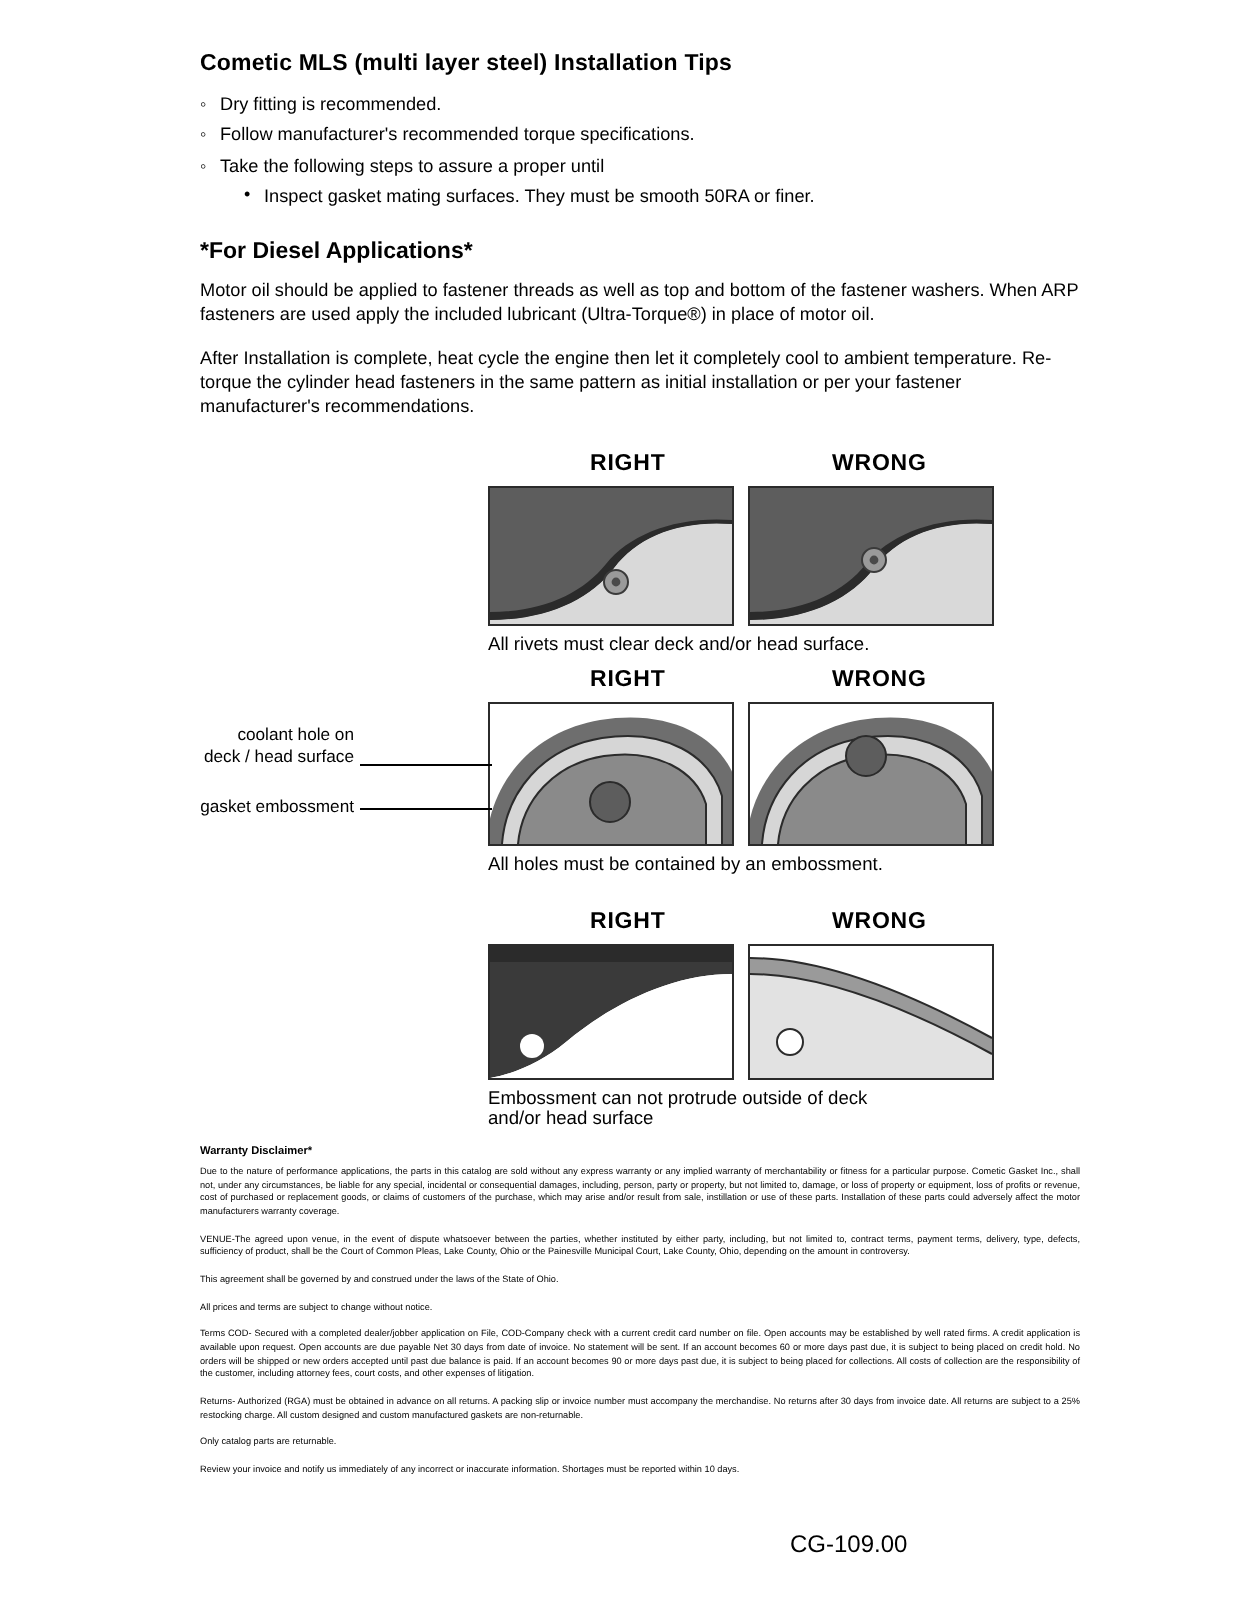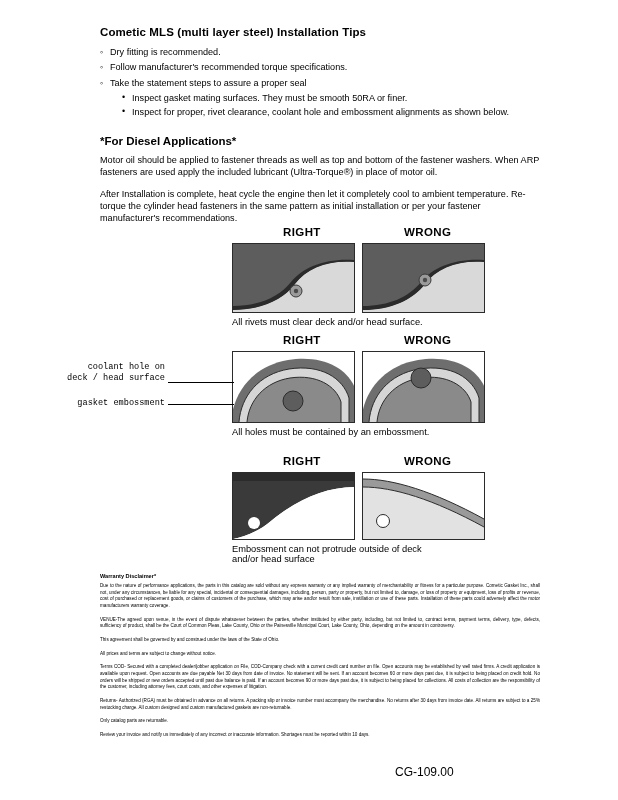--- a/index.html
+++ b/index.html
@@ -86,20 +86,21 @@
     font-size: 9.1px;
     margin: 4px 0 0 0;
   }
 
   
   .figures {
     position: absolute;
     left: 0;
     top: 226px;
     width: 520px;
+    padding-left: 12px;
   }
   .fig-row {
     position: relative;
     margin-bottom: 4px;
   }
   .fig-labels {
     position: relative;
     height: 16px;
   }
   .fig-label {
@@ -119,21 +120,20 @@
     background: #ffffff;
   }
 
   
   .callout {
     position: absolute;
     font-size: 8.6px;
     text-align: right;
     line-height: 1.25;
     white-space: nowrap;
-    font-family: Liberation Mono, monospace;
   }
   .leader {
     position: absolute;
     background: #000000;
     height: 1px;
   }
 
   
   .warranty {
     position: absolute;
@@ -165,24 +165,23 @@
 
 <div class="page">
 
   <div class="content">
     <h1 class="title">Cometic MLS (multi layer steel) Installation Tips</h1>
 
     <ul class="bullets">
       <li>Dry fitting is recommended.</li>
       <li>Follow manufacturer's recommended torque specifications.</li>
       <li>
-        <span>Take the statement steps to assure a proper seal</span>
+        <span>Take the following steps to assure a proper until</span>
         <ul class="sub">
           <li>Inspect gasket mating surfaces.  They must be smooth 50RA or finer.</li>
-          <li>Inspect for proper, rivet clearance, coolant hole and embossment alignments as shown below.</li>
         </ul>
       </li>
     </ul>
 
     <h2 class="subtitle">*For Diesel Applications*</h2>
     <p class="para">Motor oil should be applied to fastener threads as well as top and bottom of the fastener washers. When ARP fasteners are used apply the included lubricant (Ultra-Torque®) in place of motor oil.</p>
     <p class="para">After Installation is complete, heat cycle the engine then let it completely cool to ambient temperature. Re-torque the cylinder head fasteners in the same pattern as initial installation or per your fastener manufacturer's recommendations.</p>
   </div>
 
   <div class="figures">

